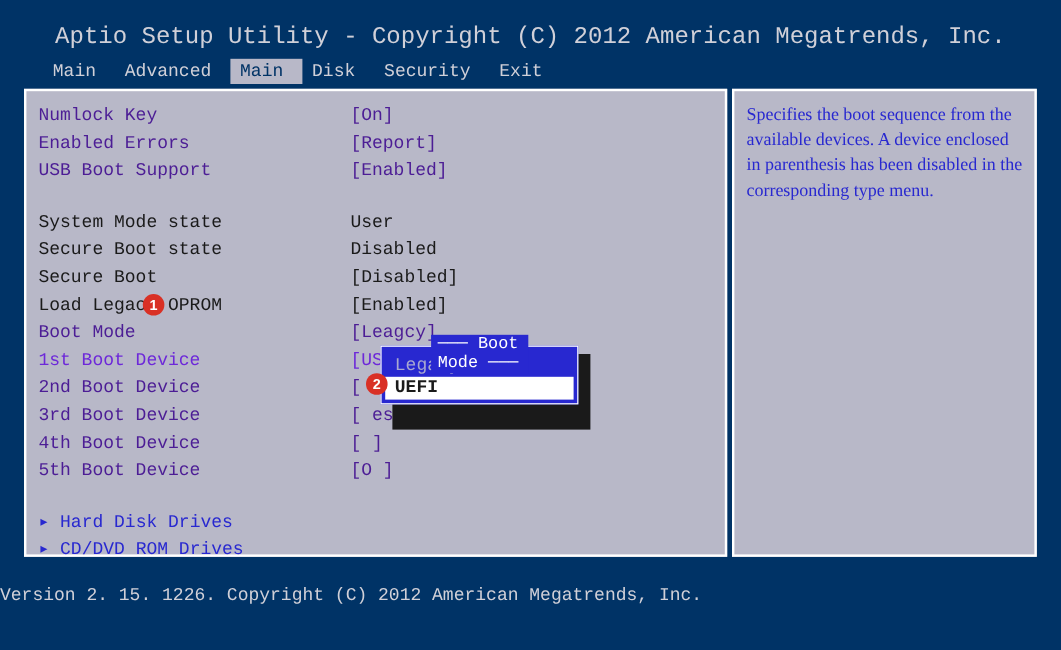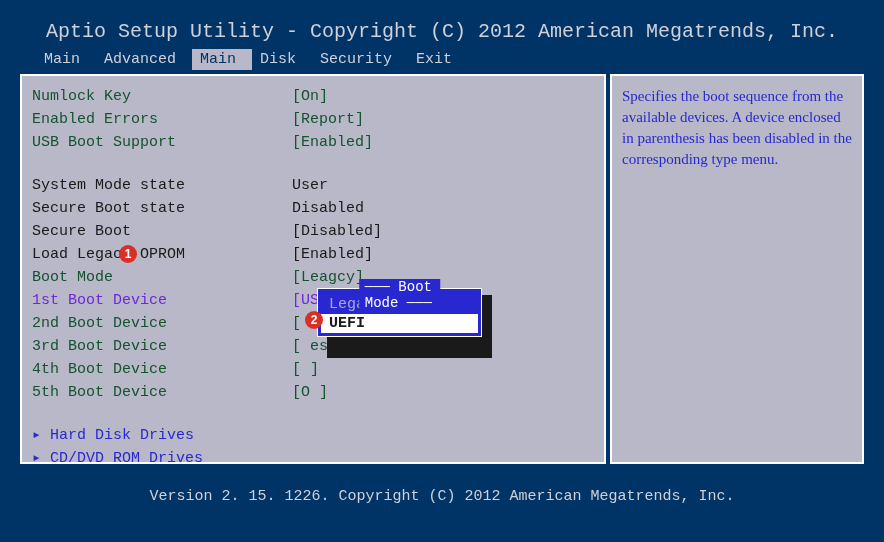--- a/index.html
+++ b/index.html
@@ -55,21 +55,21 @@
       margin-bottom: 2px;
       line-height: 1.4;
     }
     .label {
       width: 260px;
       flex-shrink: 0;
     }
     .value {
       flex: 1;
     }
-    .blue-text { color: #14532d; }
+    .blue-text { color: #4c1d95; }
     .black-text { color: #1a1a1a; }
     .selected-row {
       color: #6d28d9;
     }
     .blank-row { height: 20px; }
     .popup-backdrop {
       position: absolute;
       left: 305px;
       top: 219px;
       width: 165px;
@@ -111,21 +111,20 @@
       color: #2828d0;
       margin-bottom: 2px;
       line-height: 1.4;
     }
     .help-text {
       color: #2828d0;
       line-height: 1.4;
       font-family: Liberation Serif, serif;
     }
     .footer {
-      text-align: center;
       padding: 24px 0;
       color: #d0d0d8;
     }
     .marker {
       position: absolute;
       width: 18px;
       height: 18px;
       border-radius: 50%;
       background: #d93025;
       color: #ffffff;

